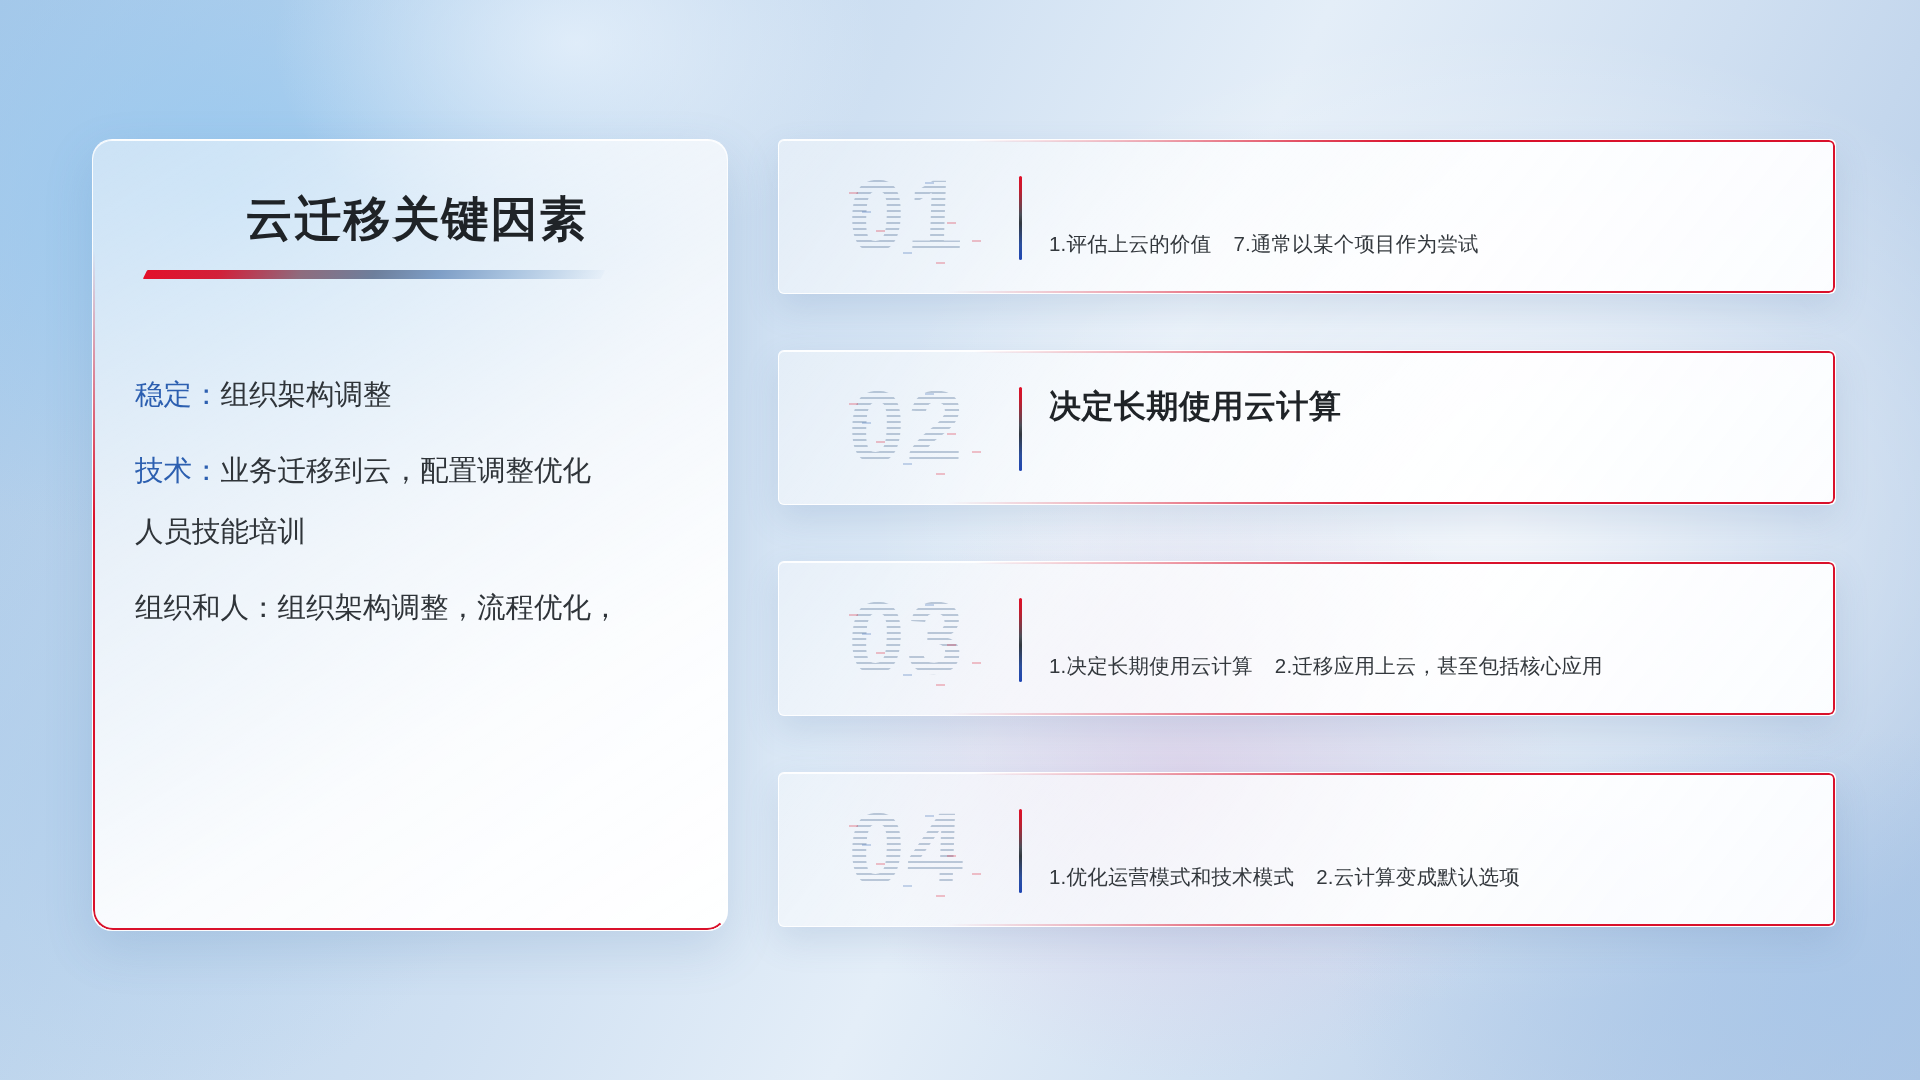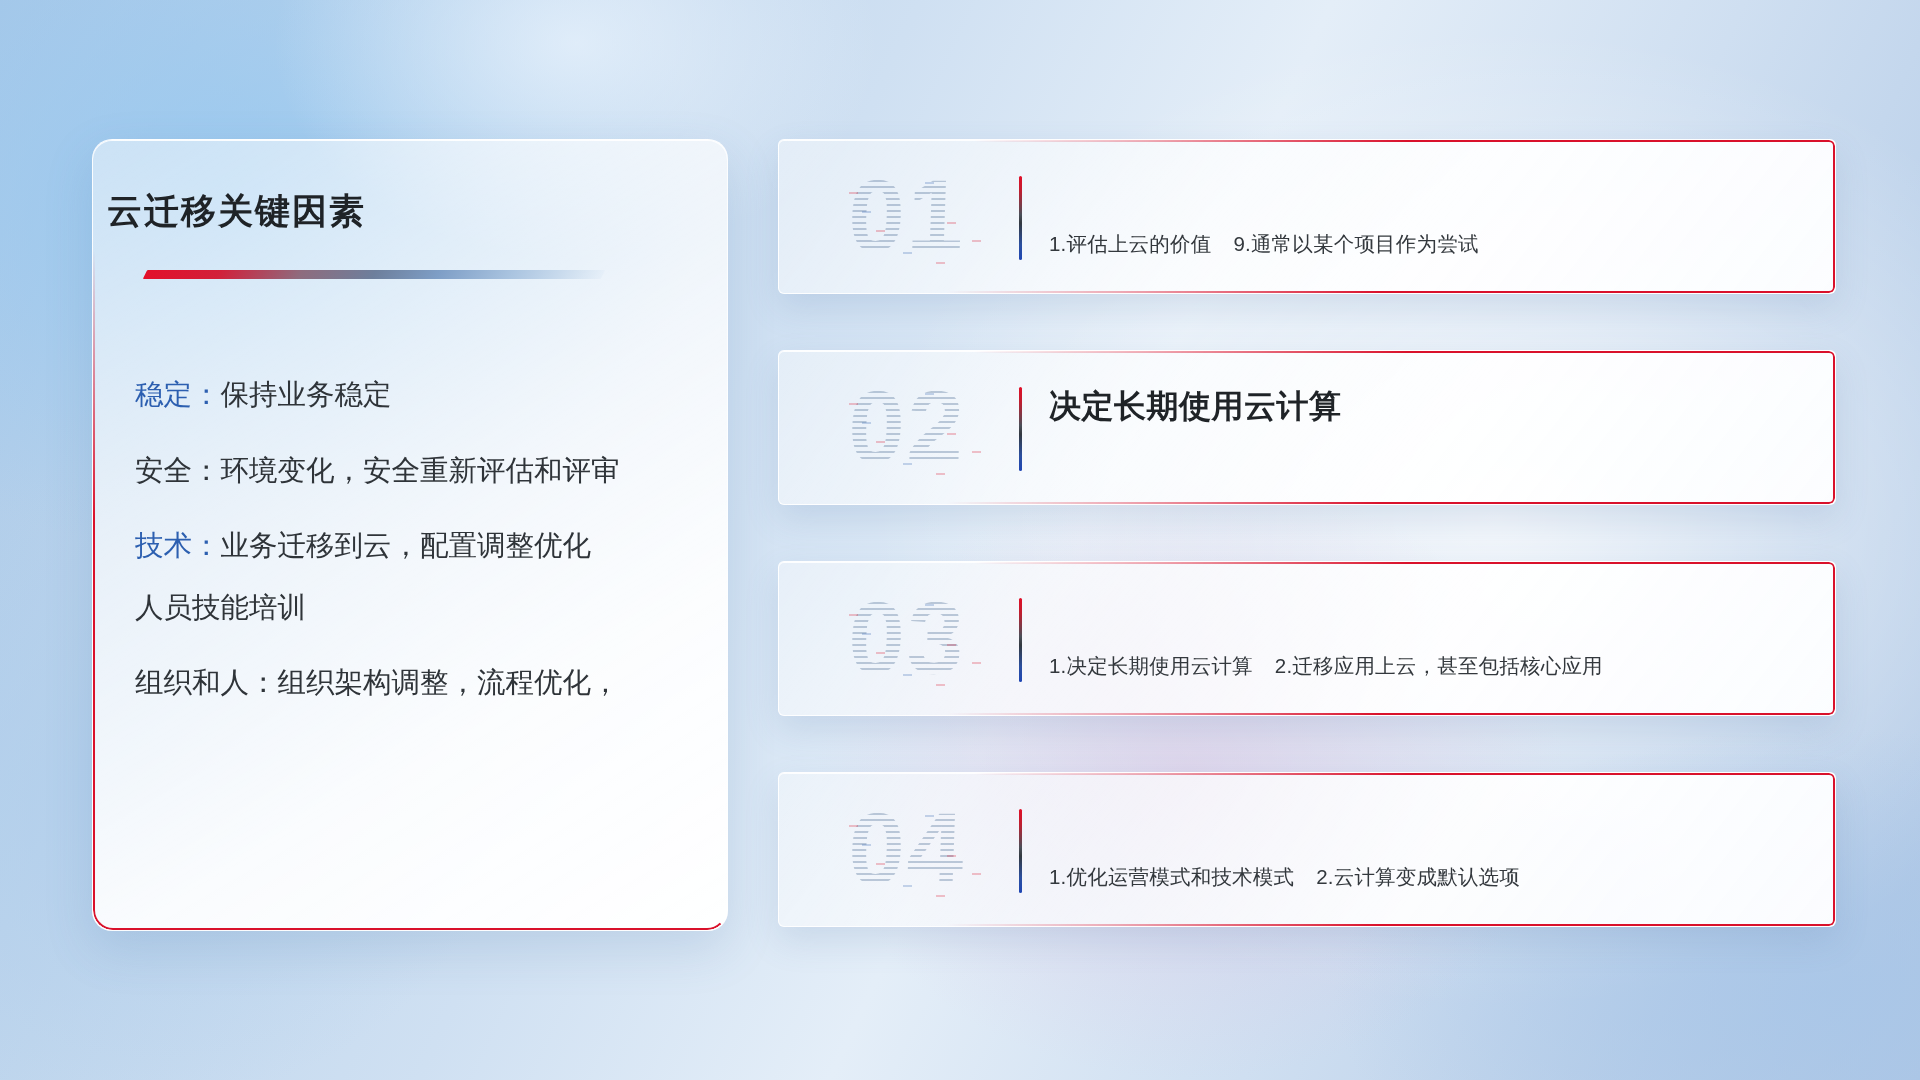--- a/index.html
+++ b/index.html
@@ -56,22 +56,22 @@
     border-bottom:2.5px solid #d9112b;
     border-right:2.5px solid transparent;
     border-top:2.5px solid transparent;
     -webkit-mask-image:linear-gradient(to top, #000 0%, #000 52%, rgba(0,0,0,0) 86%);
             mask-image:linear-gradient(to top, #000 0%, #000 52%, rgba(0,0,0,0) 86%);
     pointer-events:none;
   }
 
   #panel-title {
     position:absolute; left:14px; right:0; top:48px;
-    text-align:left;
-    font-size:35px; font-weight:bold; color:#1f2327;
+    text-align:center;
+    font-size:47px; font-weight:bold; color:#1f2327;
     letter-spacing:2px;
   }
   #panel-rule {
     position:absolute; left:52px; top:130px;
     width:458px; height:9px;
     background:linear-gradient(90deg,#e2102a 0%,#d2203a 16%,#8e6c7e 34%,#6d7f9c 50%,#7e9ec6 64%,#aac4e0 80%,rgba(200,220,240,.15) 100%);
     transform:skewX(-26deg);
     border-radius:1px;
   }
 
@@ -184,43 +184,42 @@
 
   <section id="left-panel">
     <div id="left-panel-accent"></div>
 
     <h1 id="panel-title">云迁移关键因素</h1>
 
     <div id="panel-rule"></div>
 
     <div id="panel-list">
 
-    <div class="panel-line"><span class="k">稳定：</span><span>保持业务稳定</span></div>
-        <div class="panel-line"><span class="k plain">安全：</span><span>环境变化，安全重新评估和评审</span></div>
+    <div class="panel-line"><span class="k">稳定：</span><span>组织架构调整</span></div>
         <div class="panel-line"><span class="k">技术：</span><span>业务迁移到云，配置调整优化</span></div>
         <div class="panel-line cont"><span>人员技能培训</span></div>
         <div class="panel-line"><span class="k plain">组织和人：</span><span>组织架构调整，流程优化，</span></div>
       </div>
   </section>
 
   <article class="card" id="card-1">
     <div class="card-accent"></div>
     <div class="card-num">01</div>
       <div class="card-num-speck">
         <div style="position: absolute; left: 18%; top: 30%; width: 9px; height: 2px; background: rgb(217, 17, 43); opacity: 0.45;"></div>
         <div style="position: absolute; left: 60%; top: 22%; width: 9px; height: 2px; background: rgb(44, 95, 176); opacity: 0.45;"></div>
         <div style="position: absolute; left: 33%; top: 62%; width: 9px; height: 2px; background: rgb(217, 17, 43); opacity: 0.45;"></div>
         <div style="position: absolute; left: 72%; top: 55%; width: 9px; height: 2px; background: rgb(217, 17, 43); opacity: 0.45;"></div>
         <div style="position: absolute; left: 48%; top: 80%; width: 9px; height: 2px; background: rgb(44, 95, 176); opacity: 0.45;"></div>
         <div style="position: absolute; left: 86%; top: 70%; width: 9px; height: 2px; background: rgb(217, 17, 43); opacity: 0.45;"></div>
         <div style="position: absolute; left: 25%; top: 46%; width: 9px; height: 2px; background: rgb(44, 95, 176); opacity: 0.45;"></div>
         <div style="position: absolute; left: 66%; top: 88%; width: 9px; height: 2px; background: rgb(217, 17, 43); opacity: 0.45;"></div>
       </div>
     <div class="card-divider"></div>
-    <p class="card-desc"><span>1.评估上云的价值</span><span class="gap"></span><span>9.通常以某个项目作为尝试</span></p>
+    <p class="card-desc"><span>1.评估上云的价值</span><span class="gap"></span><span>7.通常以某个项目作为尝试</span></p>
   </article>
 
   <article class="card" id="card-2">
     <div class="card-accent"></div>
     <div class="card-num">02</div>
       <div class="card-num-speck">
         <div style="position: absolute; left: 18%; top: 30%; width: 9px; height: 2px; background: rgb(217, 17, 43); opacity: 0.45;"></div>
         <div style="position: absolute; left: 60%; top: 22%; width: 9px; height: 2px; background: rgb(44, 95, 176); opacity: 0.45;"></div>
         <div style="position: absolute; left: 33%; top: 62%; width: 9px; height: 2px; background: rgb(217, 17, 43); opacity: 0.45;"></div>
         <div style="position: absolute; left: 72%; top: 55%; width: 9px; height: 2px; background: rgb(217, 17, 43); opacity: 0.45;"></div>

